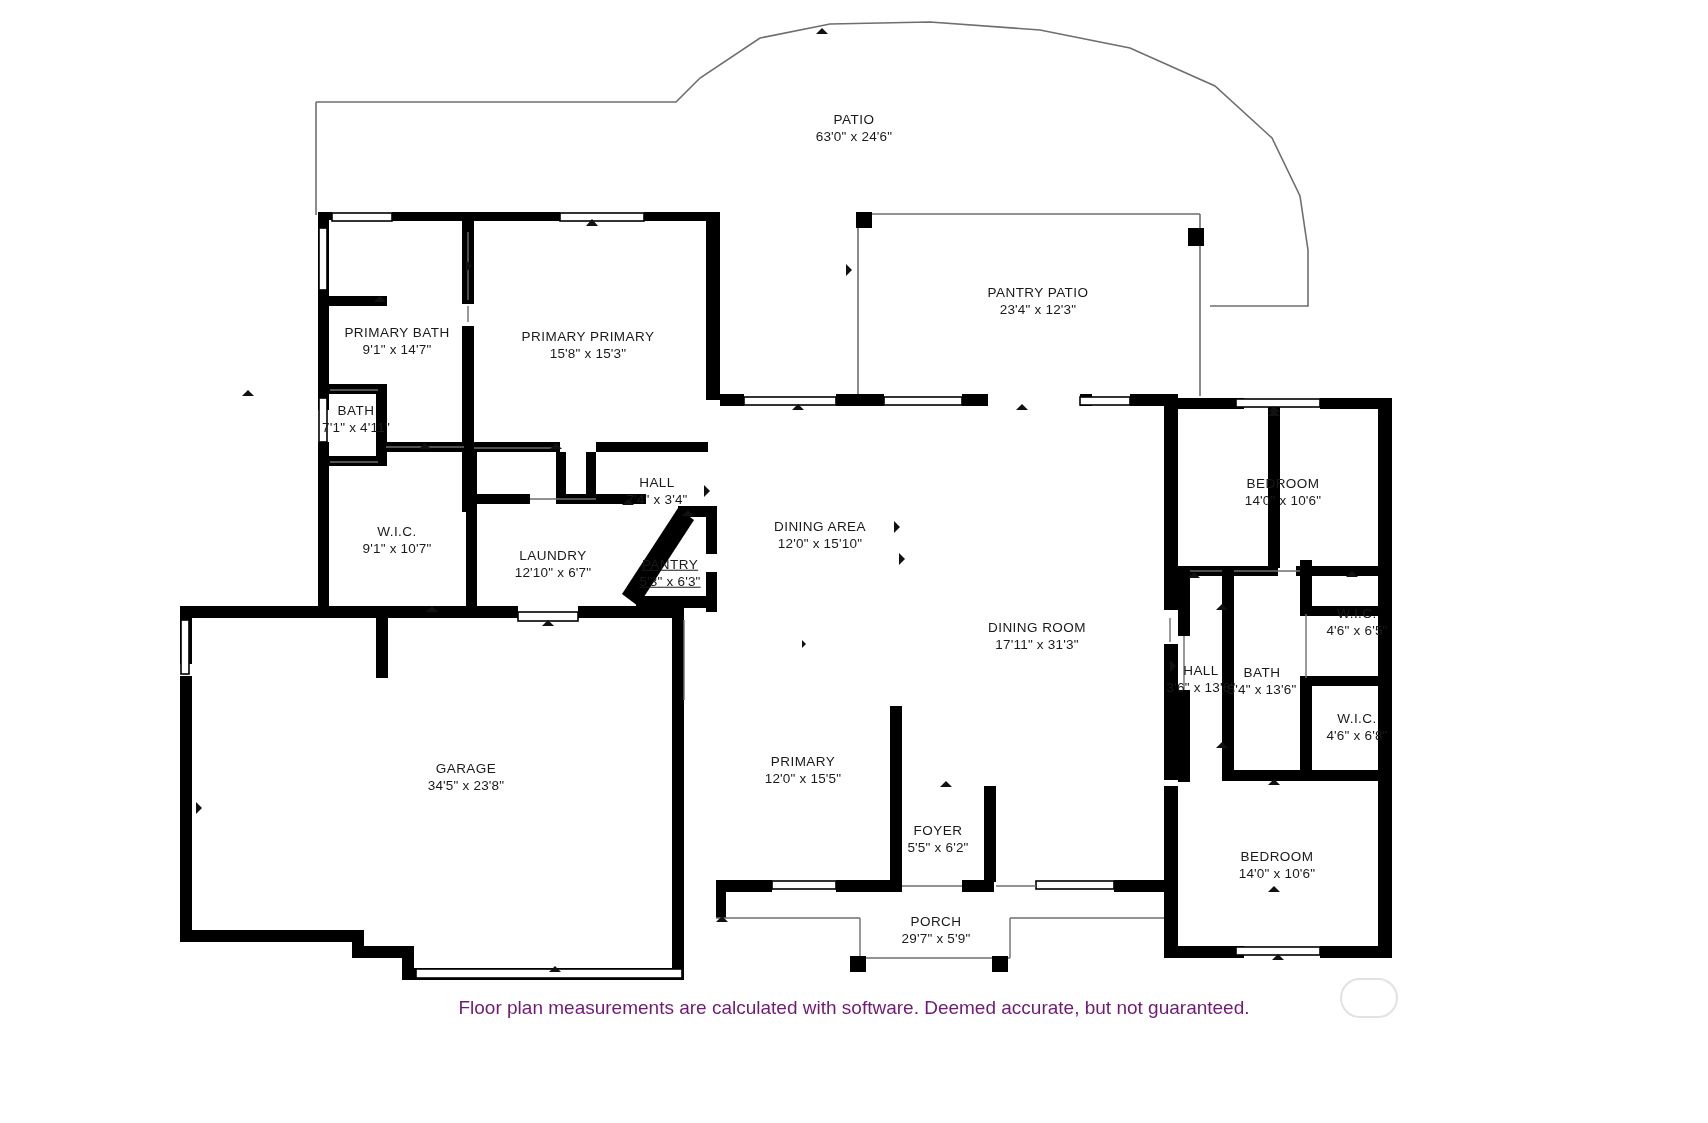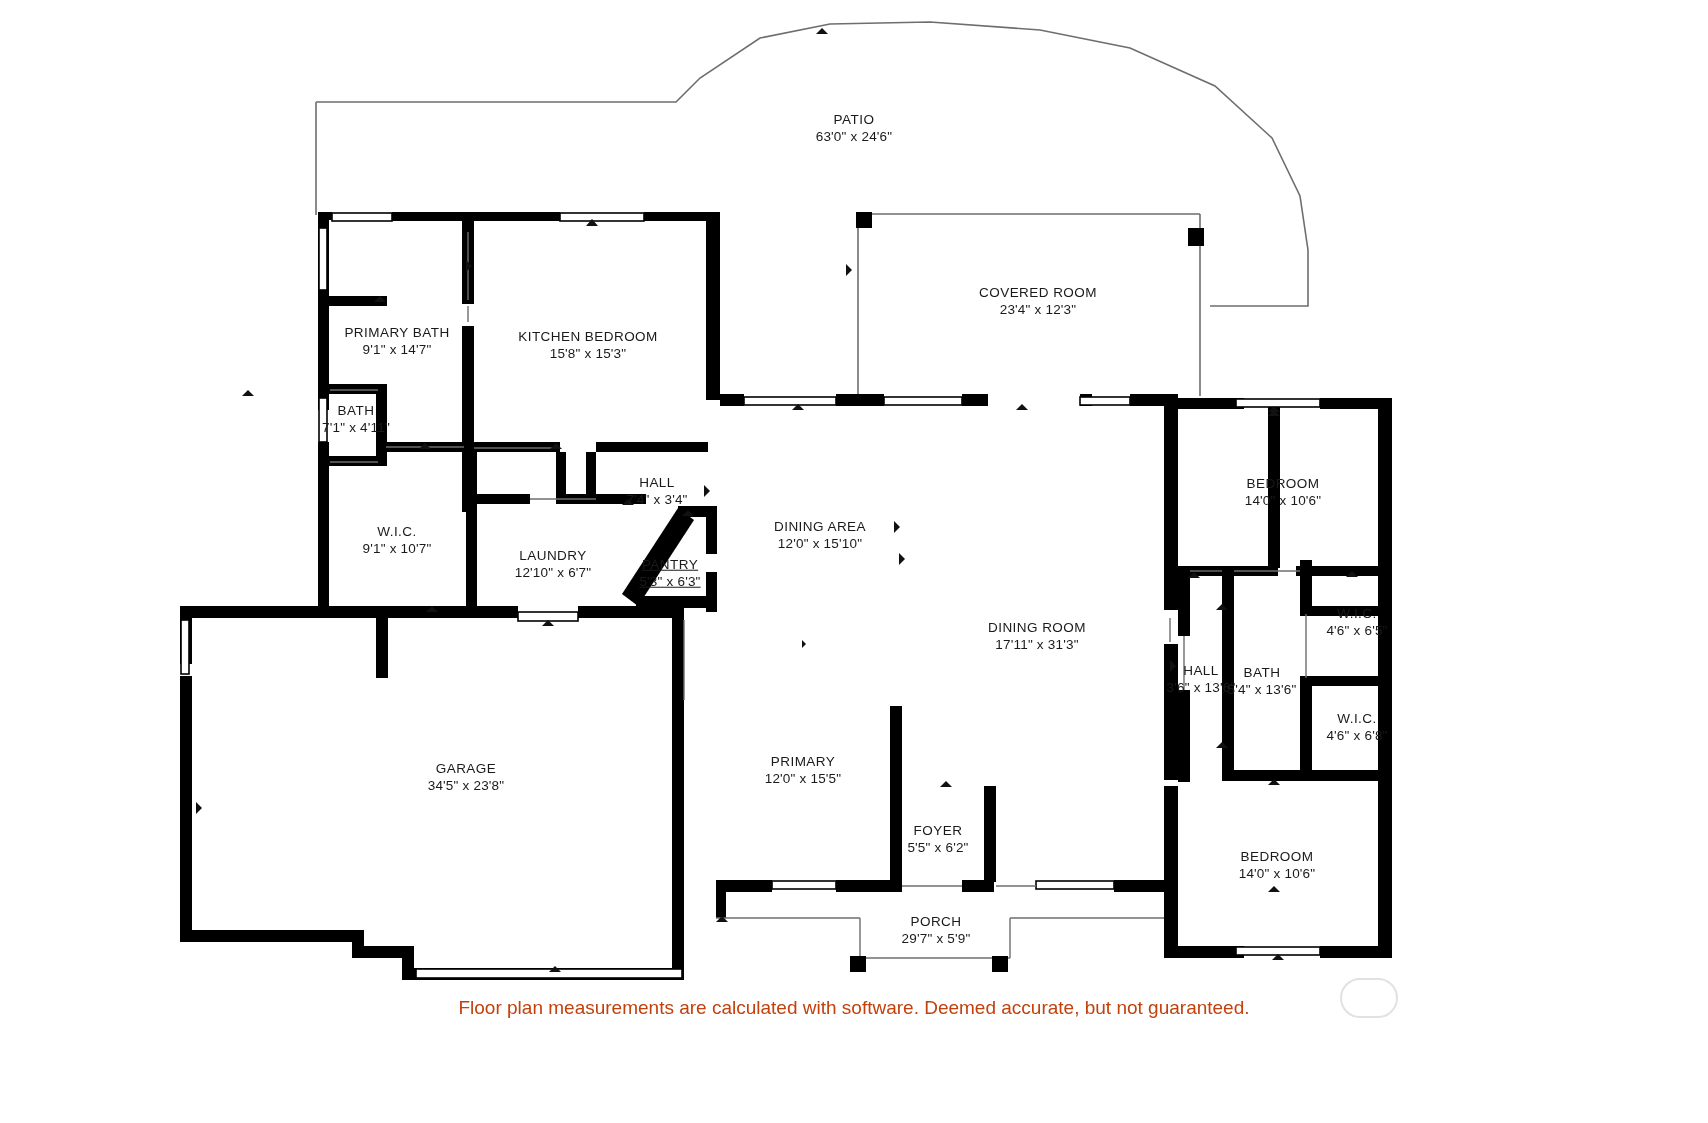--- a/index.html
+++ b/index.html
@@ -4,21 +4,21 @@
 <style>
   html,body{margin:0;padding:0;background:#ffffff;}
   body{width:1708px;height:1123px;position:relative;overflow:hidden;
        font-family:"Liberation Sans", sans-serif;color:#1a1a1a;}
   #plan{position:absolute;left:0;top:0;width:1708px;height:1083px;}
   .lbl{position:absolute;text-align:center;white-space:nowrap;
        transform:translate(-50%,-50%);line-height:1.28;pointer-events:none;}
   .lbl .nm{font-size:13.5px;letter-spacing:.45px;font-weight:400;display:block;}
   .lbl .dm{font-size:13.5px;letter-spacing:.2px;font-weight:400;display:block;}
   #disclaimer{position:absolute;left:854px;top:1008px;transform:translate(-50%,-50%);
-       font-size:19px;white-space:nowrap;color:#c2410c;}
+       font-size:19px;white-space:nowrap;color:#701a75;}
   #watermark{position:absolute;left:1340px;top:978px;width:54px;height:36px;
        border:2px solid #e2e2e2;border-radius:26px;}
   svg{display:block;}
 </style>
 </head>
 <body>
 
 <div id="plan">
 
   <svg width="1708" height="1123" viewBox="0 0 1708 1123" xmlns="http://www.w3.org/2000/svg">
@@ -221,31 +221,31 @@
     </g>
 
   </svg>
 
   <div class="lbl" style="left:854px;top:128px;">
     <span class="nm">PATIO</span>
     <span class="dm">63'0" x 24'6"</span>
   </div>
 
   <div class="lbl" style="left:1038px;top:301px;">
-    <span class="nm">COVERED ROOM</span>
+    <span class="nm">PANTRY PATIO</span>
     <span class="dm">23'4" x 12'3"</span>
   </div>
 
   <div class="lbl" style="left:397px;top:341px;">
     <span class="nm">PRIMARY BATH</span>
     <span class="dm">9'1" x 14'7"</span>
   </div>
 
   <div class="lbl" style="left:588px;top:345px;">
-    <span class="nm">KITCHEN BEDROOM</span>
+    <span class="nm">PRIMARY PRIMARY</span>
     <span class="dm">15'8" x 15'3"</span>
   </div>
 
   <div class="lbl" style="left:356px;top:419px;">
     <span class="nm">BATH</span>
     <span class="dm">7'1" x 4'11"</span>
   </div>
 
   <div class="lbl" style="left:397px;top:540px;">
     <span class="nm">W.I.C.</span>

